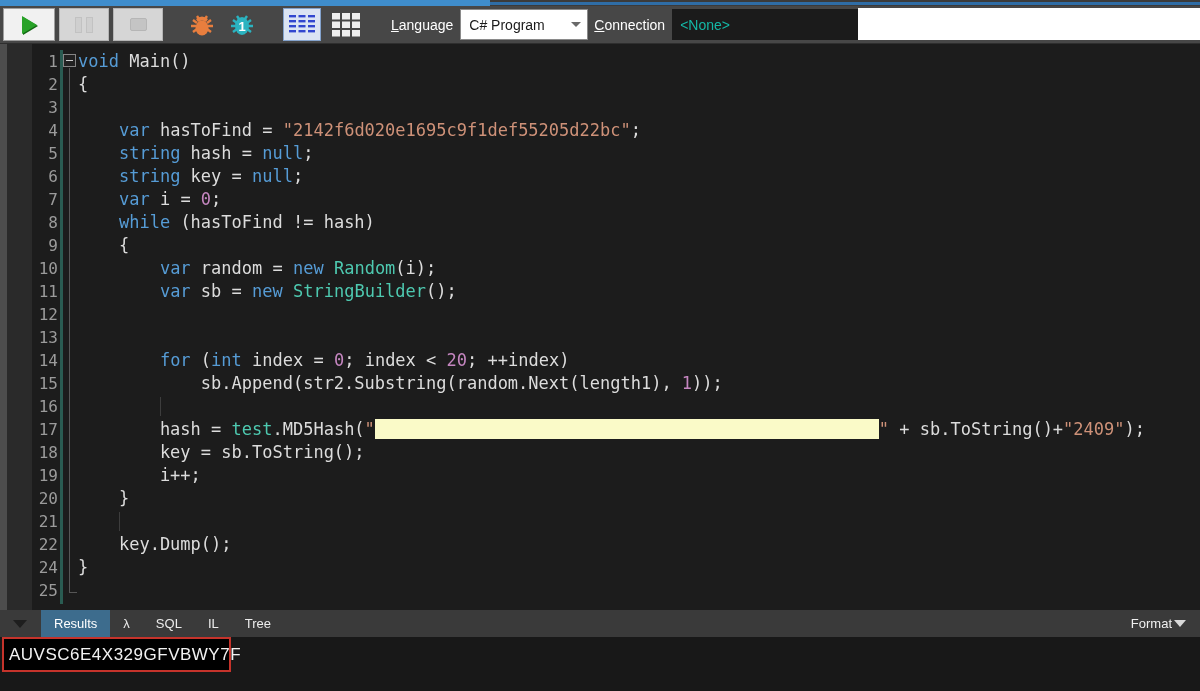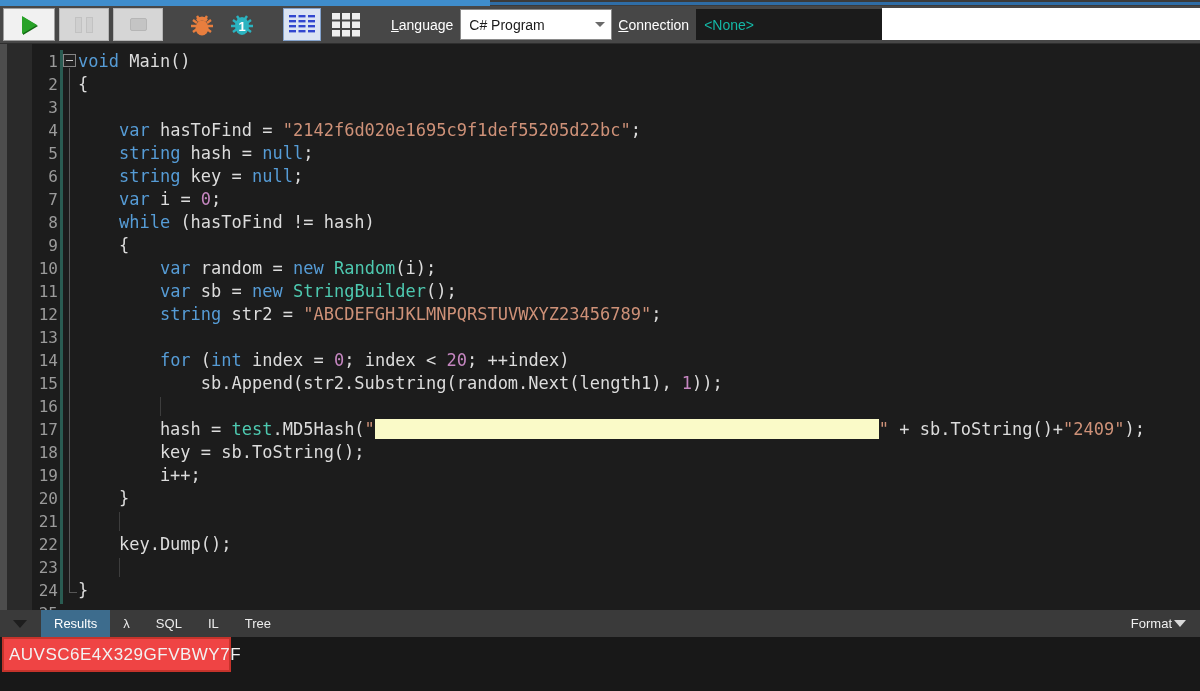--- a/index.html
+++ b/index.html
@@ -23,21 +23,21 @@
                border-bottom:9px solid transparent; filter:drop-shadow(1px 1px 0 #116611); }
   .pause-bars { display:flex; gap:4px; }
   .pause-bars span { width:7px; height:16px; background:#cfcfcf; border:1px solid #c2c2c2; }
   .stop-sq { width:17px; height:13px; background:#c4c4c4; border:1px solid #b6b6b6; border-radius:2px; }
   .iconbtn { width:34px; height:34px; display:flex; align-items:center; justify-content:center; margin-right:6px; }
   .gap-s { width:14px; } .gap-m { width:18px; }
   .viewbtn { width:38px; height:33px; display:flex; align-items:center; justify-content:center; margin-right:6px; }
   .viewbtn.sel { background:#dbe4f3; border:1px solid #84a3cd; }
   .tb-label { color:#ffffff; font-size:14px; margin:0 7px 0 6px; display:inline-block; }
   .mnemonic::first-letter { text-decoration:underline; }
-  .combo { width:152px; height:31px; background:#ffffff; border:1px solid #8a8a8a; display:flex;
+  .combo { width:128px; height:31px; background:#ffffff; border:1px solid #8a8a8a; display:flex;
            align-items:center; padding:0 6px 0 8px; font-size:14px; color:#1a1a1a; }
   .combo .cv { flex:1; }
   .chev { width:0; height:0; border-left:5px solid transparent; border-right:5px solid transparent;
           border-top:5px solid #6a6a6a; }
   .conn-box { width:186px; height:31px; background:#1b1b1b; color:#14b8a6; font-size:14px;
               display:flex; align-items:center; padding-left:8px; }
   .white-panel { flex:1; align-self:stretch; margin:2px 0 3px 0; background:#ffffff; }
 
   
   .editor { position:absolute; left:0; top:44px; width:1200px; height:566px; background:#1c1c1c; overflow:hidden; }
@@ -67,21 +67,21 @@
                  border-right:7px solid transparent; border-top:8px solid #1e1e1e; }
   .tab { padding:0 13px; height:27px; display:flex; align-items:center; cursor:default; }
   .tab.active { background:var(--seltab); color:#ffffff; }
   .format { margin-left:auto; display:flex; align-items:center; gap:2px; padding-right:14px; color:#f0f0f0; }
   .format .tri { width:0; height:0; border-left:6px solid transparent; border-right:6px solid transparent;
                  border-top:7px solid #d8d8d8; }
 
   
   .results { position:absolute; left:0; top:637px; width:1200px; height:54px; background:#181818; }
   .result-box { position:absolute; left:2px; top:0px; width:229px; height:35px;
-                border:2px solid var(--annot); background:#ef4444; display:flex; align-items:center; }
+                border:2px solid var(--annot); background:#000000; display:flex; align-items:center; }
   .result-text { color:#f2f2f2; font-size:17px; padding-left:5px; letter-spacing:0.5px; }
 
   svg { display:block; }
 </style>
 </head>
 <body>
 
 <div class="tabstrip">
   <div class="line"></div>
   <div class="accent"></div>
@@ -180,32 +180,31 @@
       <div class="line"><span class="ln">2</span><span class="code"><span class="tok-pl">{</span></span></div>
       <div class="line"><span class="ln">3</span><span class="code"></span></div>
       <div class="line"><span class="ln">4</span><span class="code"><span class="tok-pl">    </span><span class="tok-kw">var</span><span class="tok-pl"> hasToFind = </span><span class="tok-st">"2142f6d020e1695c9f1def55205d22bc"</span><span class="tok-pl">;</span></span></div>
       <div class="line"><span class="ln">5</span><span class="code"><span class="tok-pl">    </span><span class="tok-kw">string</span><span class="tok-pl"> hash = </span><span class="tok-kw">null</span><span class="tok-pl">;</span></span></div>
       <div class="line"><span class="ln">6</span><span class="code"><span class="tok-pl">    </span><span class="tok-kw">string</span><span class="tok-pl"> key = </span><span class="tok-kw">null</span><span class="tok-pl">;</span></span></div>
       <div class="line"><span class="ln">7</span><span class="code"><span class="tok-pl">    </span><span class="tok-kw">var</span><span class="tok-pl"> i = </span><span class="tok-nu">0</span><span class="tok-pl">;</span></span></div>
       <div class="line"><span class="ln">8</span><span class="code"><span class="tok-pl">    </span><span class="tok-kw">while</span><span class="tok-pl"> (hasToFind != hash)</span></span></div>
       <div class="line"><span class="ln">9</span><span class="code"><span class="tok-pl">    {</span></span></div>
       <div class="line"><span class="ln">10</span><span class="code"><span class="tok-pl">        </span><span class="tok-kw">var</span><span class="tok-pl"> random = </span><span class="tok-kw">new</span><span class="tok-pl"> </span><span class="tok-ty">Random</span><span class="tok-pl">(i);</span></span></div>
       <div class="line"><span class="ln">11</span><span class="code"><span class="tok-pl">        </span><span class="tok-kw">var</span><span class="tok-pl"> sb = </span><span class="tok-kw">new</span><span class="tok-pl"> </span><span class="tok-ty">StringBuilder</span><span class="tok-pl">();</span></span></div>
-      <div class="line"><span class="ln">12</span><span class="code"><span class="tok-pl">        </span><span class="tok-kw">string</span><span class="tok-pl"> str2 = </span><span class="tok-st">"ABCDEFGHJKLMNPQRSTUVWXYZ23456789"</span><span class="tok-pl">;</span></span></div>
+      <div class="line"><span class="ln">12</span></div>
       <div class="line"><span class="ln">13</span></div>
       <div class="line"><span class="ln">14</span><span class="code"><span class="tok-pl">        </span><span class="tok-kw">for</span><span class="tok-pl"> (</span><span class="tok-kw">int</span><span class="tok-pl"> index = </span><span class="tok-nu">0</span><span class="tok-pl">; index &lt; </span><span class="tok-nu">20</span><span class="tok-pl">; ++index)</span></span></div>
       <div class="line"><span class="ln">15</span><span class="code"><span class="tok-pl">            sb.Append(str2.Substring(random.Next(length1), </span><span class="tok-nu">1</span><span class="tok-pl">));</span></span></div>
       <div class="line"><span class="indent-guide" style="left: 159.84px;"></span><span class="ln">16</span><span class="code"></span></div>
       <div class="line"><span class="ln">17</span><span class="code"><span class="tok-pl">        hash = </span><span class="tok-ty">test</span><span class="tok-pl">.MD5Hash(</span><span class="tok-st">"</span><span class="redact"></span><span class="tok-st">"</span><span class="tok-pl"> + sb.ToString()+</span><span class="tok-st">"2409"</span><span class="tok-pl">);</span></span></div>
       <div class="line"><span class="ln">18</span><span class="code"><span class="tok-pl">        key = sb.ToString();</span></span></div>
       <div class="line"><span class="ln">19</span><span class="code"><span class="tok-pl">        i++;</span></span></div>
       <div class="line"><span class="ln">20</span><span class="code"><span class="tok-pl">    }</span></span></div>
       <div class="line"><span class="indent-guide" style="left: 118.92px;"></span><span class="ln">21</span><span class="code"></span></div>
       <div class="line"><span class="ln">22</span><span class="code"><span class="tok-pl">    key.Dump();</span></span></div>
-      <div class="line"><span class="indent-guide" style="left: 118.92px;"></span><span class="ln">23</span><span class="code"></span></div>
       <div class="line"><span class="ln">24</span><span class="code"><span class="tok-pl">}</span></span></div>
       <div class="line"><span class="ln">25</span><span class="code"></span></div>
     </div>
 </div>
 
 <div class="tabbar">
   <span class="dock-toggle"></span>
   <div id="tabs-mount" style="display:flex; align-items:flex-start; height:27px;">
       <div class="tab active">Results</div>
       <div class="tab">λ</div>

